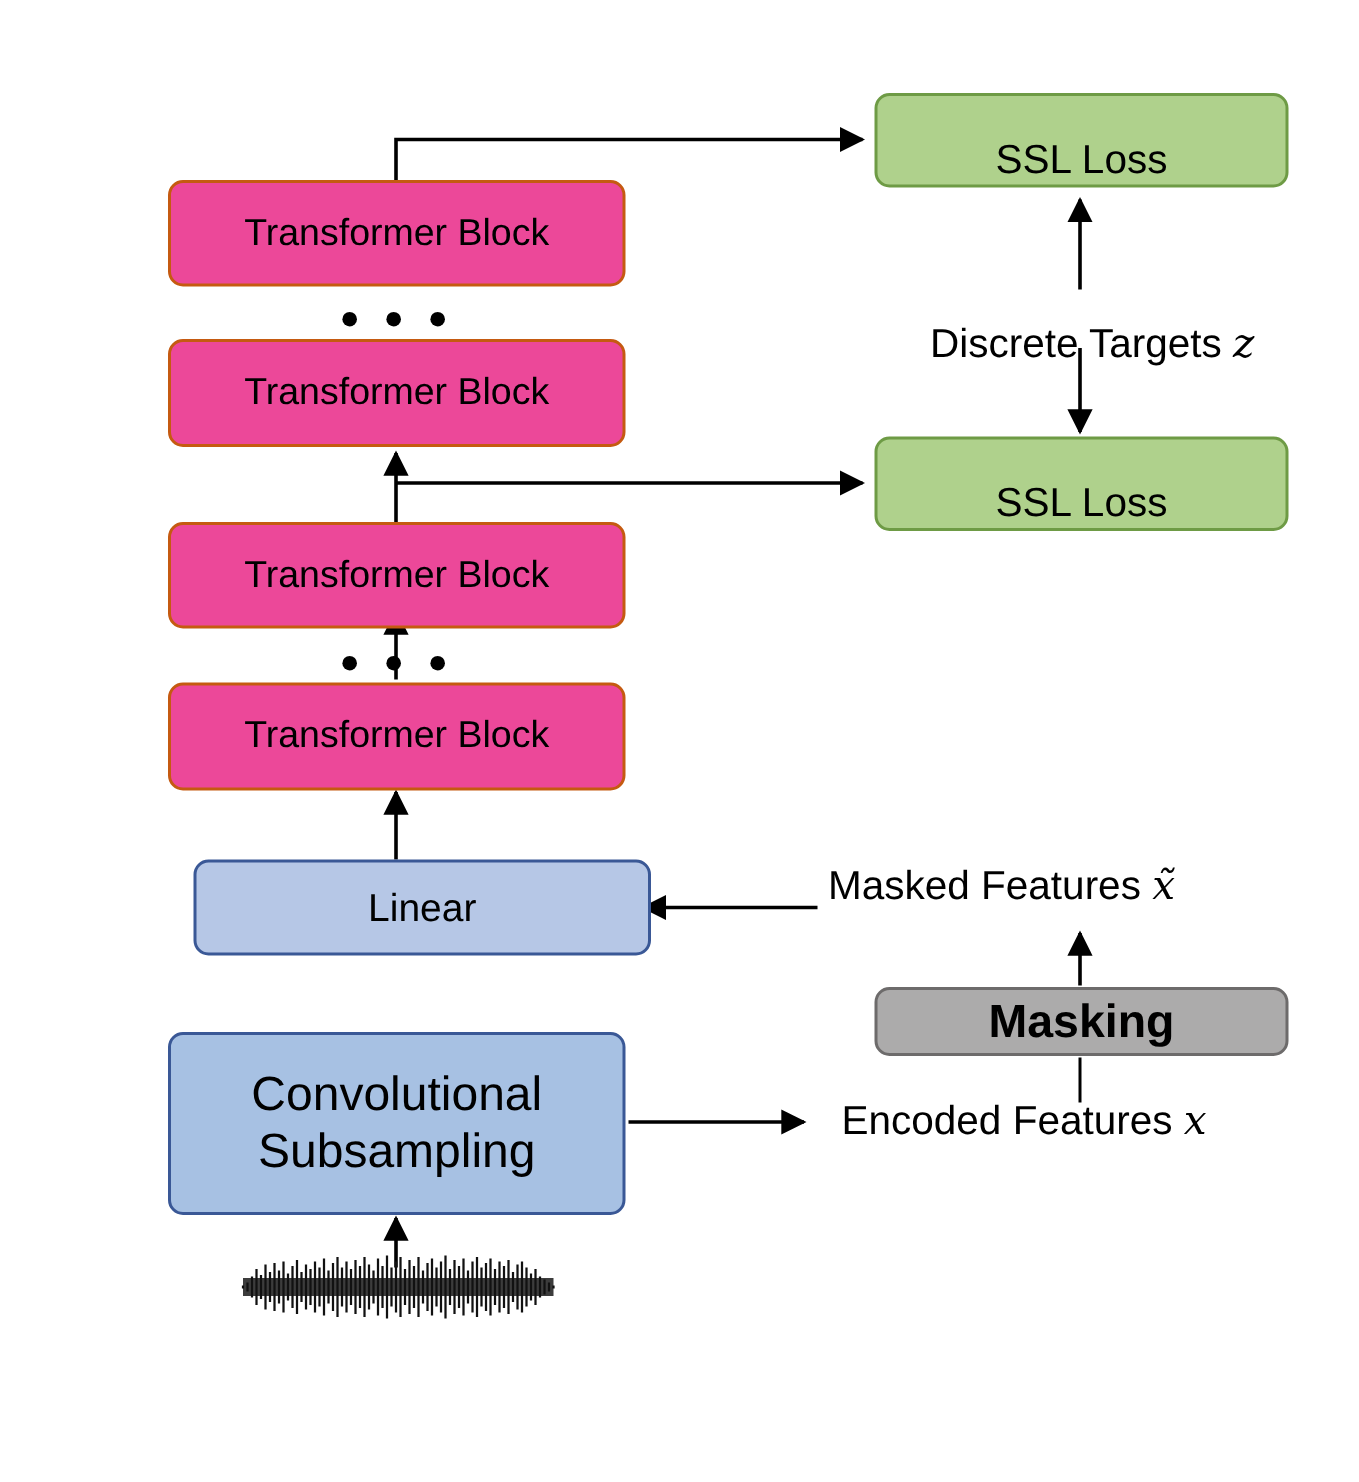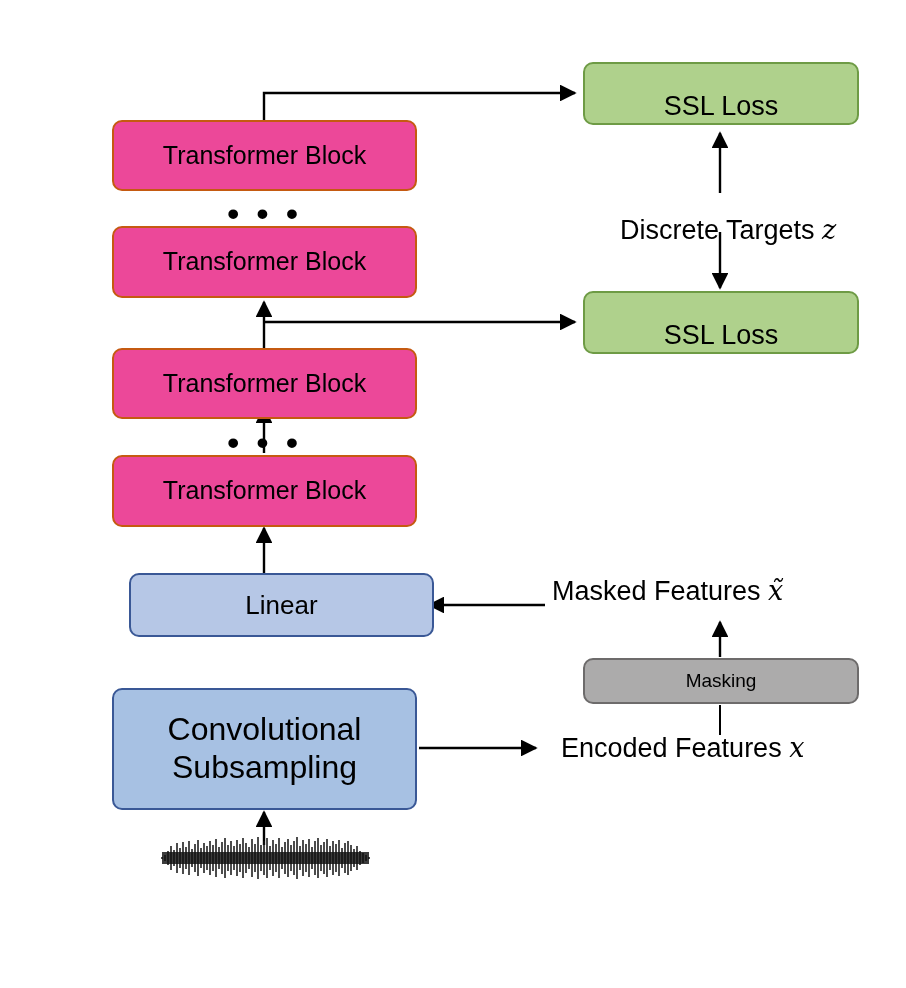--- a/index.html
+++ b/index.html
@@ -55,21 +55,22 @@
     font-size: 26px;
   }
   .node-conv {
     background: #A7C1E3;
     border: 2px solid #3A5896;
     font-size: 32px;
   }
   .node-mask {
     background: #ACABAB;
     border: 2px solid #6D6B6B;
-    font-size: 19px;
+    font-size: 31px;
+    font-weight: bold;
   }
   .ellipsis {
     position: absolute;
     font-size: 34px;
     font-weight: bold;
     letter-spacing: 4px;
     color: #000;
     text-align: center;
     line-height: 1;
   }

